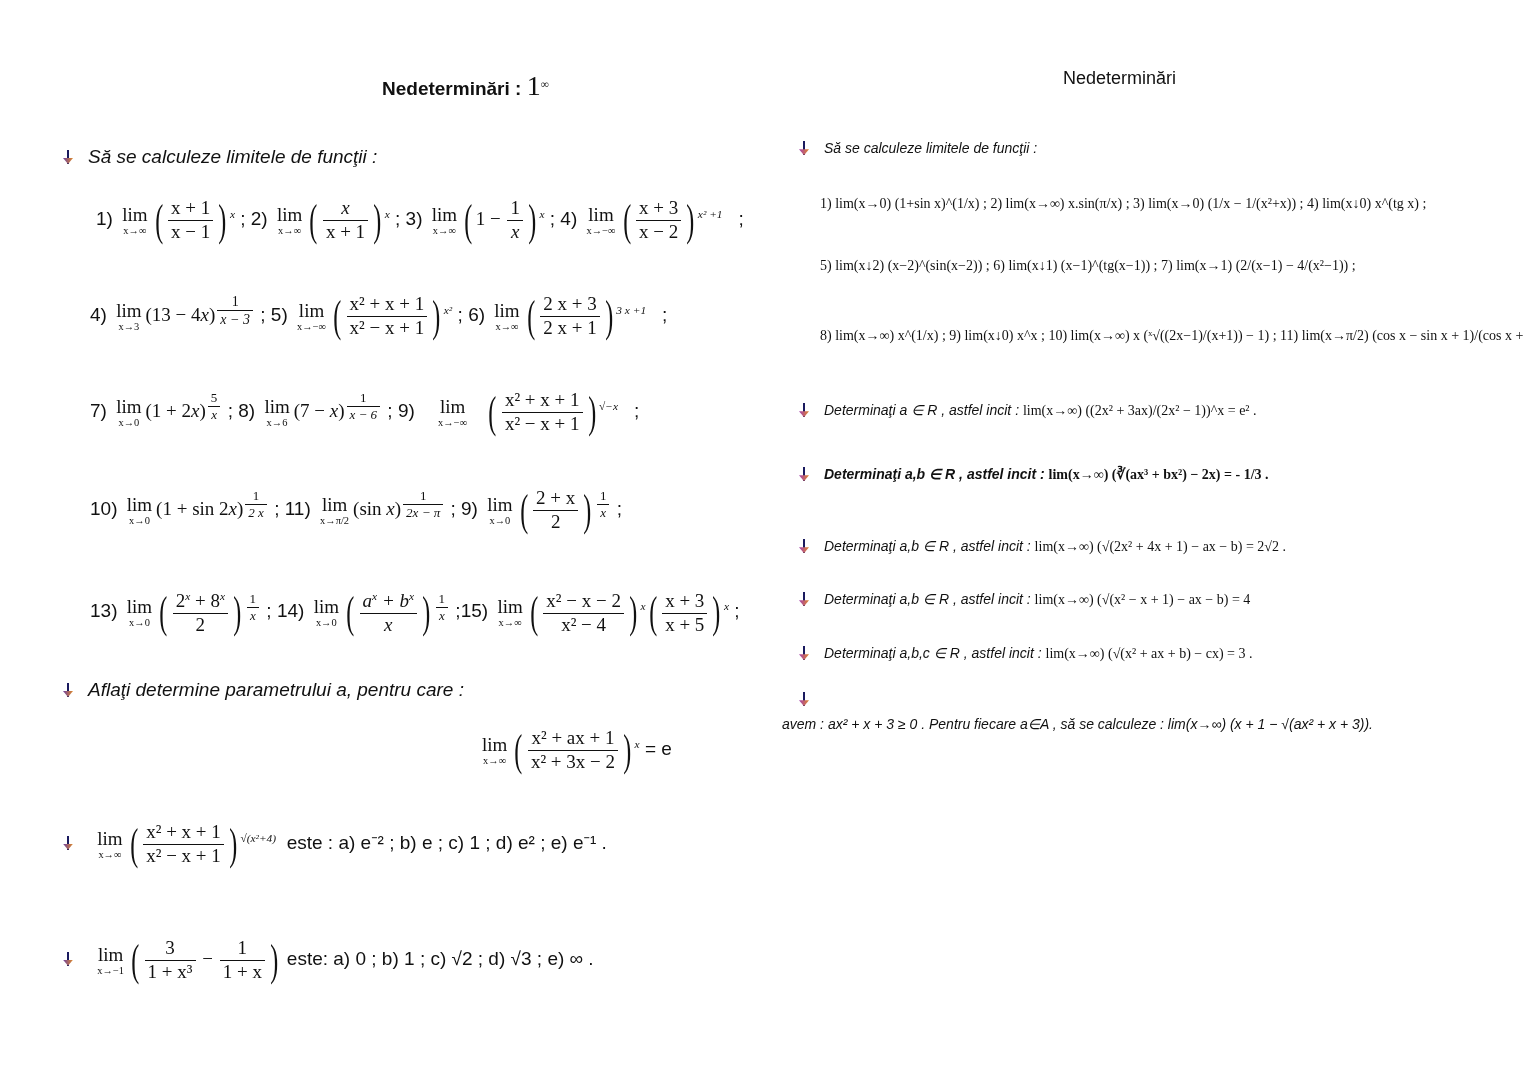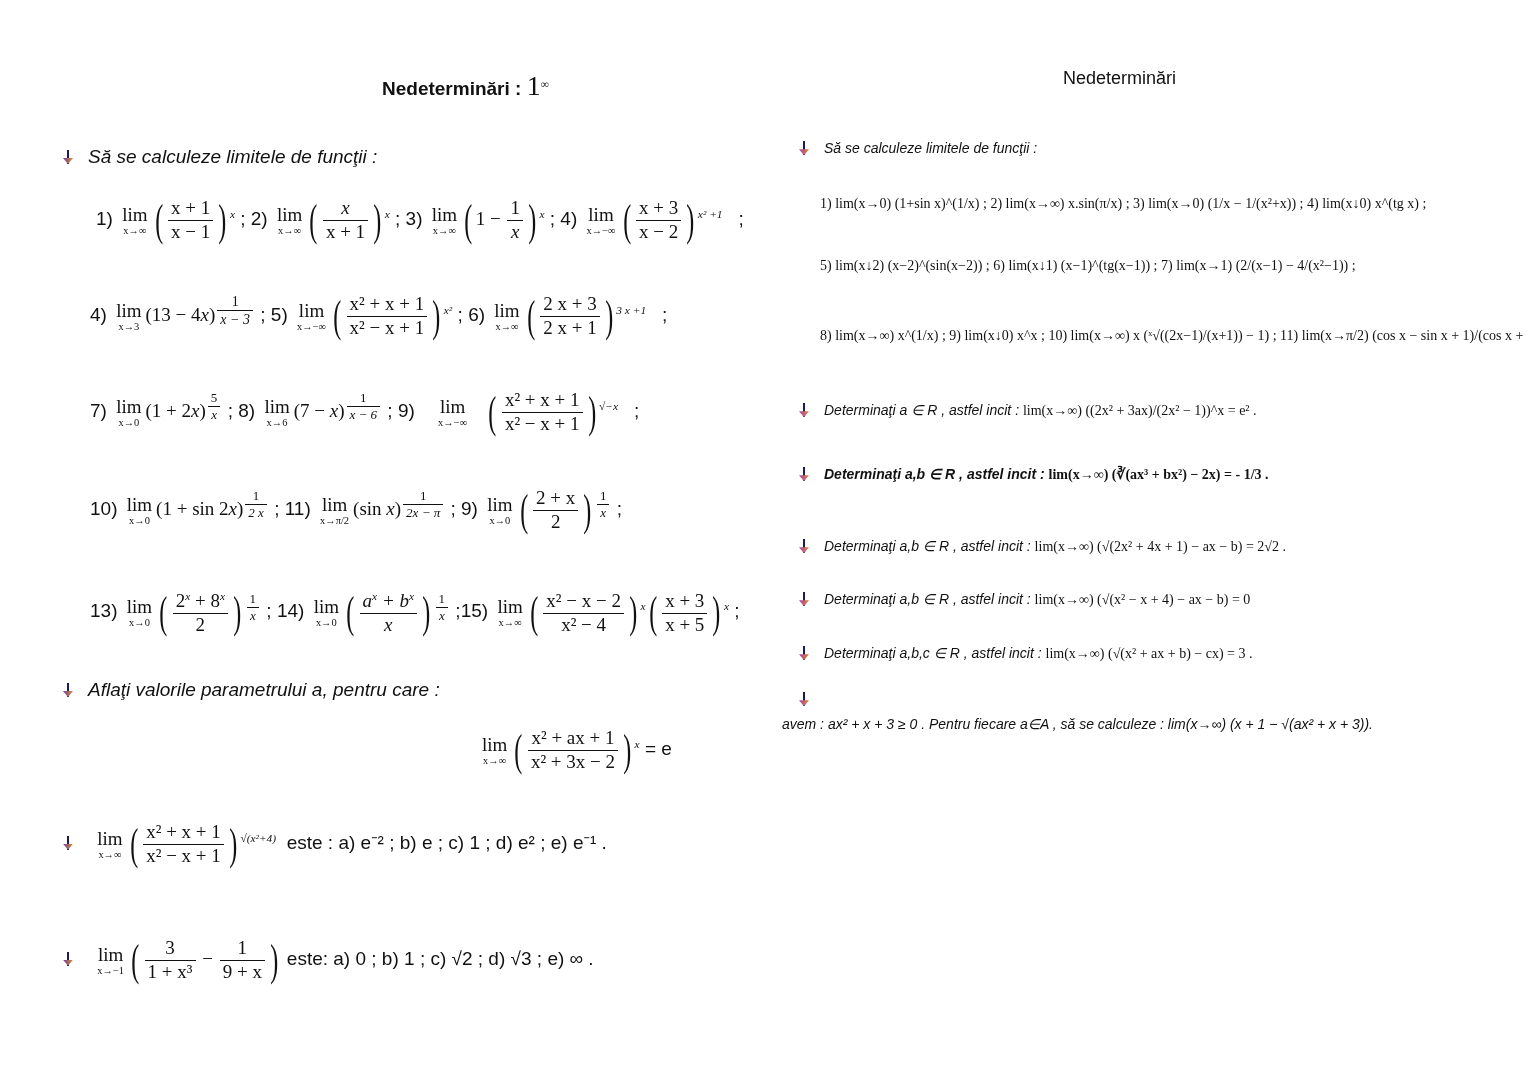--- a/index.html
+++ b/index.html
@@ -88,36 +88,36 @@
   <span class="lbl">13)</span>
   <span class="math"><span class="lim"><span class="l1">lim</span><span class="l2">x→0</span></span><span class="par">(</span><span class="frac"><span class="num">2<sup class="it">x</sup> + 8<sup class="it">x</sup></span><span class="den">2</span></span><span class="par">)</span><sup><span class="frac" style="font-size:13px;"><span class="num">1</span><span class="den it">x</span></span></sup></span>
   <span class="lbl">; </span><span class="lbl">14)</span>
   <span class="math"><span class="lim"><span class="l1">lim</span><span class="l2">x→0</span></span><span class="par">(</span><span class="frac"><span class="num it">a<sup>x</sup> + b<sup>x</sup></span><span class="den it">x</span></span><span class="par">)</span><sup><span class="frac" style="font-size:13px;"><span class="num">1</span><span class="den it">x</span></span></sup></span>
   <span class="lbl">;</span><span class="lbl">15)</span>
   <span class="math"><span class="lim"><span class="l1">lim</span><span class="l2">x→∞</span></span><span class="par">(</span><span class="frac"><span class="num">x² − x − 2</span><span class="den">x² − 4</span></span><span class="par">)</span><sup class="it">x</sup><span class="par">(</span><span class="frac"><span class="num">x + 3</span><span class="den">x + 5</span></span><span class="par">)</span><sup class="it">x</sup></span>
   <span class="lbl">;</span>
 </div>
 
 <div class="abs head-l" style="left:62px; top:679px;">
-  <span class="bullet"></span><span>Aflaţi valorile parametrului   a, pentru care :</span>
+  <span class="bullet"></span><span>Aflaţi determine parametrului   a, pentru care :</span>
 </div>
 <div class="abs left-row" style="left:478px; top:728px;">
   <span class="math"><span class="lim"><span class="l1">lim</span><span class="l2">x→∞</span></span><span class="par">(</span><span class="frac"><span class="num">x² + ax + 1</span><span class="den">x² + 3x − 2</span></span><span class="par">)</span><sup class="it">x</sup></span>
   <span class="lbl">= e</span>
 </div>
 
 <div class="abs left-row" style="left:62px; top:822px;">
   <span class="bullet"></span>
   <span class="math"><span class="lim"><span class="l1">lim</span><span class="l2">x→∞</span></span><span class="par">(</span><span class="frac"><span class="num">x² + x + 1</span><span class="den">x² − x + 1</span></span><span class="par">)</span><sup class="it">√(x²+4)</sup></span>
   &nbsp;<span class="lbl">este : a) e⁻² ; b) e ; c) 1 ; d) e² ; e) e⁻¹ .</span>
 </div>
 
 <div class="abs left-row" style="left:62px; top:938px;">
   <span class="bullet"></span>
-  <span class="math"><span class="lim"><span class="l1">lim</span><span class="l2">x→−1</span></span><span class="par">(</span><span class="frac"><span class="num">3</span><span class="den">1 + x³</span></span> − <span class="frac"><span class="num">1</span><span class="den">9 + x</span></span><span class="par">)</span></span>
+  <span class="math"><span class="lim"><span class="l1">lim</span><span class="l2">x→−1</span></span><span class="par">(</span><span class="frac"><span class="num">3</span><span class="den">1 + x³</span></span> − <span class="frac"><span class="num">1</span><span class="den">1 + x</span></span><span class="par">)</span></span>
   <span class="lbl">este: a) 0 ; b) 1 ; c) √2  ; d) √3  ; e) ∞ .</span>
 </div>
 
 <div class="abs title-r" style="left:1063px; top:68px;">Nedeterminări</div>
 
 <div class="abs head-r" style="left:798px; top:140px;">
   <span class="bullet r"></span><span>Să se calculeze limitele de funcţii :</span>
 </div>
 
 <div class="abs right-row ser" style="left:820px; top:188px;margin-top:8px;">1) lim(x→0) (1+sin x)^(1/x) ; 2) lim(x→∞) x.sin(π/x) ; 3) lim(x→0) (1/x − 1/(x²+x)) ; 4) lim(x↓0) x^(tg x) ;</div>
@@ -127,21 +127,21 @@
 <div class="abs right-row" style="left:798px; top:402px;">
   <span class="bullet r"></span><i>Determinaţi a ∈ R , astfel incit :</i> <span class="ser">lim(x→∞) ((2x² + 3ax)/(2x² − 1))^x = e² .</span>
 </div>
 <div class="abs right-row" style="left:798px; top:466px;font-weight:bold;">
   <span class="bullet r"></span><i>Determinaţi a,b ∈ R , astfel incit :</i> <span class="ser">lim(x→∞) (∛(ax³ + bx²) − 2x) = - 1/3 .</span>
 </div>
 <div class="abs right-row" style="left:798px; top:538px;">
   <span class="bullet r"></span><i>Determinaţi a,b ∈ R , astfel incit :</i> <span class="ser">lim(x→∞) (√(2x² + 4x + 1) − ax − b) = 2√2 .</span>
 </div>
 <div class="abs right-row" style="left:798px; top:591px;">
-  <span class="bullet r"></span><i>Determinaţi a,b ∈ R , astfel incit :</i> <span class="ser">lim(x→∞) (√(x² − x + 4) − ax − b) = 0</span>
+  <span class="bullet r"></span><i>Determinaţi a,b ∈ R , astfel incit :</i> <span class="ser">lim(x→∞) (√(x² − x + 1) − ax − b) = 4</span>
 </div>
 <div class="abs right-row" style="left:798px; top:645px;">
   <span class="bullet r"></span><i>Determinaţi a,b,c ∈ R , astfel incit :</i> <span class="ser">lim(x→∞) (√(x² + ax + b) − cx) = 3 .</span>
 </div>
 
 <div class="abs right-row" style="left:798px; top:691px;">
   <span class="bullet r"></span>
 </div>
 <div class="abs right-row" style="left:782px; top:716px;">
   <i>avem : ax² + x + 3 ≥ 0 . Pentru fiecare  a∈A , să se calculeze : lim(x→∞) (x + 1 − √(ax² + x + 3)).</i>

